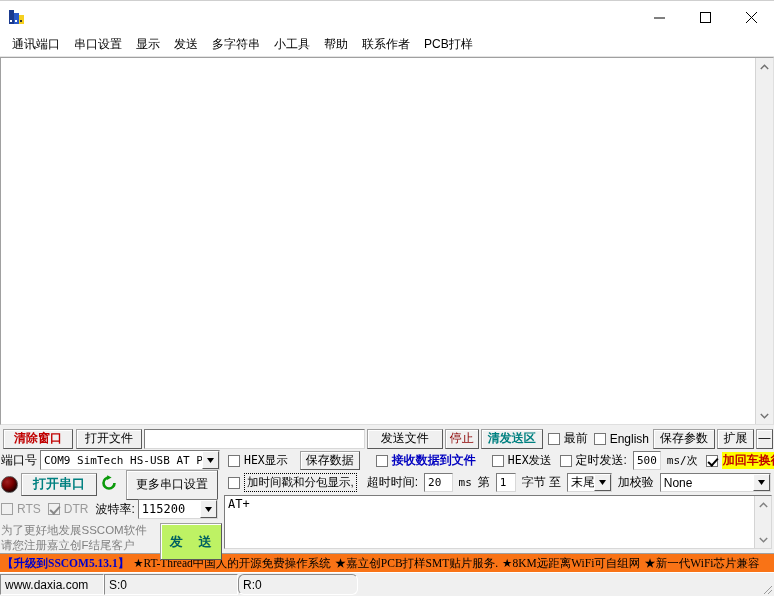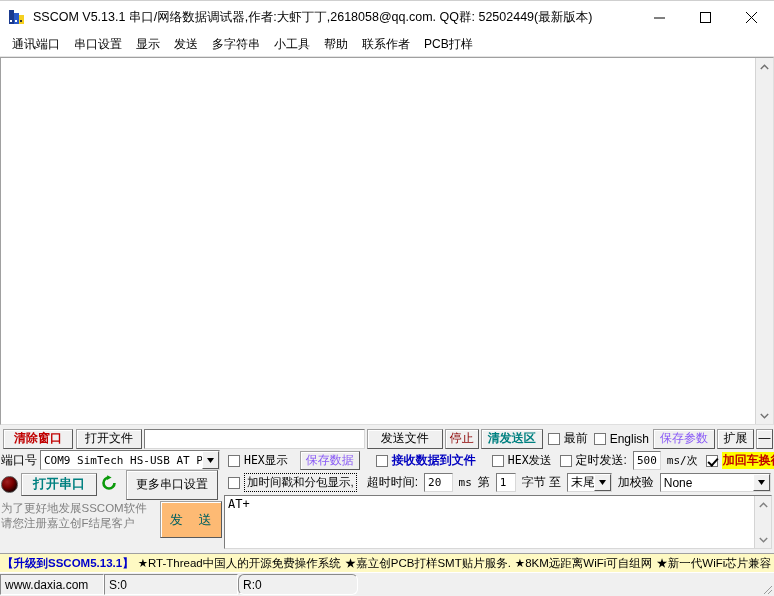--- a/index.html
+++ b/index.html
@@ -156,21 +156,21 @@
     font-family: "Liberation Sans", "DejaVu Sans", sans-serif;
     height: 20px;
     box-sizing: border-box;
     display: flex;
     align-items: center;
     justify-content: center;
   }
   .btn.red   { color: #c00000; font-weight: bold; }
   .btn.dkred { color: #8b0000; }
   .btn.teal  { color: #008080; font-weight: bold; }
-  .btn.green { color: #8b5cf6; }
+  .btn.green { color: #000000; }
 
   .textfield {
     background: #ffffff;
     border: 1px solid #7b7b7b;
     border-right-color: #d8d8d8;
     border-bottom-color: #d8d8d8;
     height: 20px;
     box-sizing: border-box;
     font-family: "DejaVu Sans Mono", monospace;
     font-size: 11px;
@@ -278,27 +278,27 @@
   .register-note {
     font-size: 11.5px;
     color: #808080;
     line-height: 15px;
     white-space: nowrap;
     font-family: "Liberation Sans", "DejaVu Sans", sans-serif;
   }
   .send-btn {
     width: 62px;
     height: 37px;
-    background: #fdba74;
+    background: #bef264;
     border: 1px solid #a0a0a0;
     border-right-color: #5a5a5a;
     border-bottom-color: #5a5a5a;
     box-shadow: inset 1px 1px 0 #fff;
     color: #006060;
-    font-weight: normal;
+    font-weight: bold;
     font-size: 13px;
     display: flex; align-items: center; justify-content: center;
     letter-spacing: 6px;
     text-indent: 6px;
     box-sizing: border-box;
   }
 
   
   .panel-mid {
     position: absolute;
@@ -364,27 +364,27 @@
     flex: 0 0 auto;
     display: flex;
     flex-direction: column;
     justify-content: space-between;
     align-items: center;
   }
 
   
   .adbar {
     height: 18px;
-    background: #fef9c3;
+    background: #f97316;
     border-top: 1px solid #a0a0a0;
     display: flex;
     align-items: center;
     overflow: hidden;
     white-space: nowrap;
-    font-family: Liberation Sans, sans-serif;
+    font-family: Liberation Serif, serif;
     font-size: 11.5px;
     padding-left: 2px;
     flex: 0 0 auto;
   }
   .ad-link { color: #0000cc; font-weight: bold; }
   .ad-seg { color: #000; margin-left: 4px; }
 
   
   .statusbar {
     height: 23px;
@@ -426,21 +426,20 @@
     <div class="title-icon">
       <svg width="18" height="18" viewBox="0 0 18 18">
         <rect x="1" y="2" width="5" height="14" fill="#1a3a8f"></rect>
         <rect x="6" y="5" width="5" height="11" fill="#2a5ac8"></rect>
         <rect x="11" y="7" width="5" height="9" fill="#f5d020"></rect>
         <rect x="2" y="12" width="2" height="2" fill="#fff"></rect>
         <rect x="7" y="12" width="2" height="2" fill="#fff"></rect>
         <rect x="12" y="12" width="2" height="2" fill="#333"></rect>
       </svg>
     </div>
-    <div class="title-text">SSCOM V5.13.1 串口/网络数据调试器,作者:大虾丁丁,2618058@qq.com. QQ群: 52502449(最新版本)</div>
     <div class="win-controls">
       <div class="win-btn">
         <svg width="11" height="11" viewBox="0 0 11 11">
             <line x1="0" y1="6" x2="11" y2="6" stroke="#000" stroke-width="1"></line>
           </svg>
       </div>
       <div class="win-btn">
         <svg width="11" height="11" viewBox="0 0 11 11">
             <rect x="0.5" y="0.5" width="10" height="10" fill="none" stroke="#000" stroke-width="1"></rect>
           </svg>
@@ -523,20 +522,39 @@
         <div class="btn teal" style="width:76px;height:23px;font-size:13px;">打开串口</div>
         <span class="refresh-ico">
           <svg width="18" height="18" viewBox="0 0 18 18">
             <path d="M14.5 9 A5.5 5.5 0 1 1 9 3.5" fill="none" stroke="#0a9a0a" stroke-width="2.6"></path>
             <polygon points="7.2,1.2 11.6,3.6 7.0,6.0" fill="#0a9a0a"></polygon>
           </svg>
         </span>
         <div class="btn" style="width:92px;height:30px;margin-left:5px;">更多串口设置</div>
       </div>
 
+      <div class="lrow" style="margin-top:2px;">
+        <span class="chk">
+          <span class="chkbox disabled"></span>
+          <span class="lbl-gray">RTS</span>
+        </span>
+        <span class="chk" style="margin-left:4px;">
+          <span class="chkbox disabled checked dis"></span>
+          <span class="lbl-gray">DTR</span>
+        </span>
+        <span class="lbl" style="margin-left:4px;">波特率:</span>
+        <div class="combo" style="width:80px;">
+          <span class="combo-val" style="font-size:12px;">115200</span>
+          <span class="combo-arrow">
+            <svg width="7" height="5" viewBox="0 0 7 5">
+                <polygon points="0,0 7,0 3.5,5" fill="#000"></polygon>
+              </svg>
+          </span>
+        </div>
+      </div>
 
       <div class="lrow" style="margin-top:4px;align-items:flex-start;">
         <div style="display:flex;flex-direction:column;">
           <span class="register-note">为了更好地发展SSCOM软件</span>
           <span class="register-note">请您注册嘉立创F结尾客户</span>
         </div>
         <div class="send-btn" style="margin-left:10px;">发 送</div>
       </div>
     </div>
 

